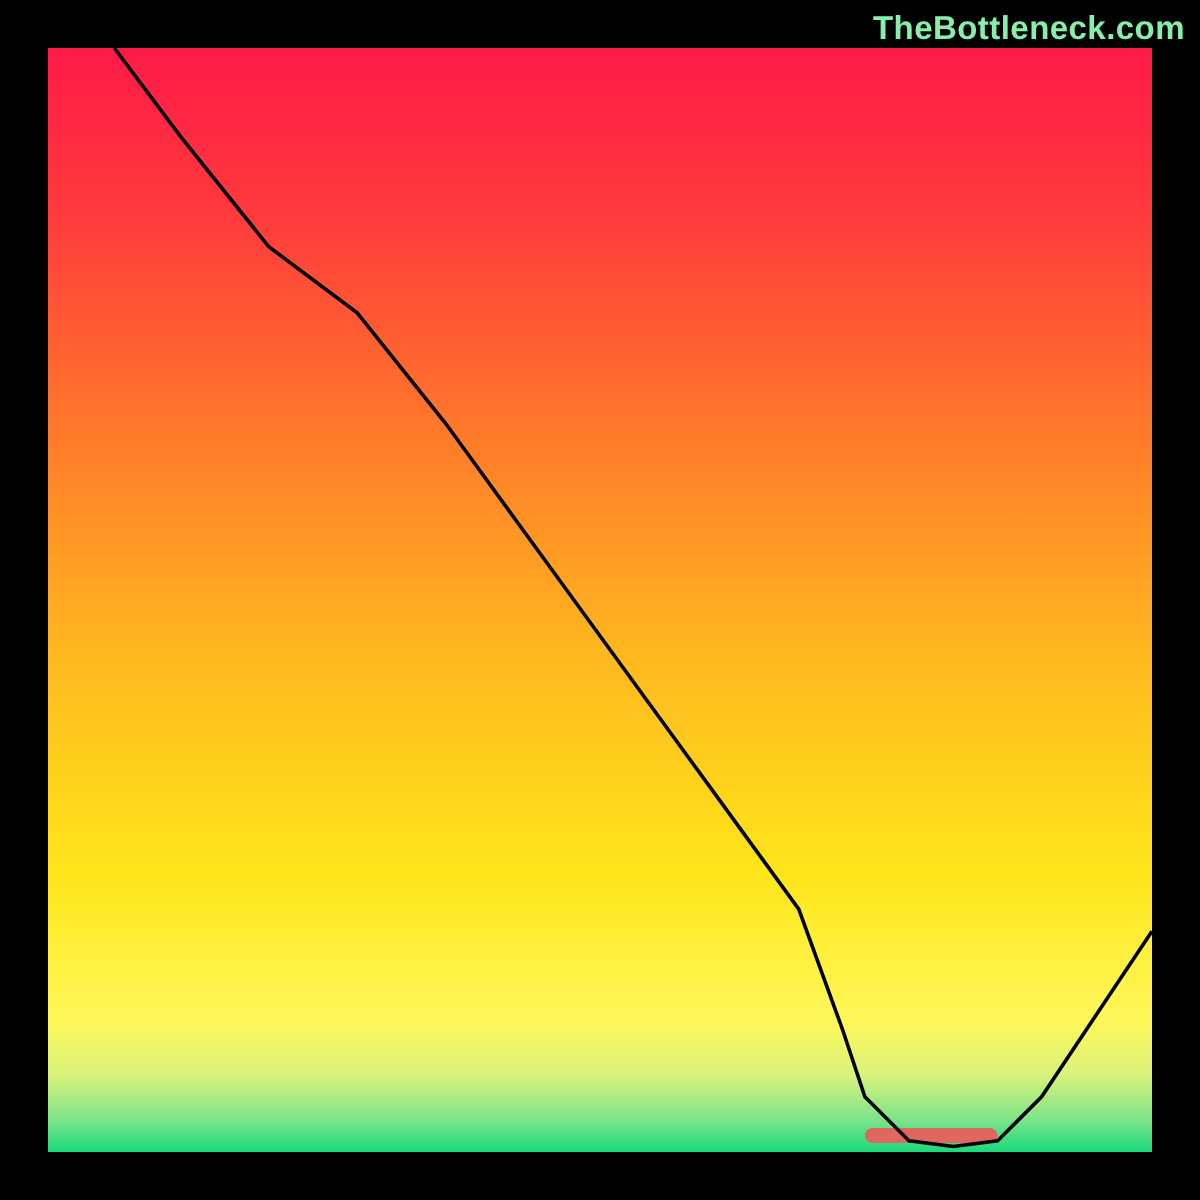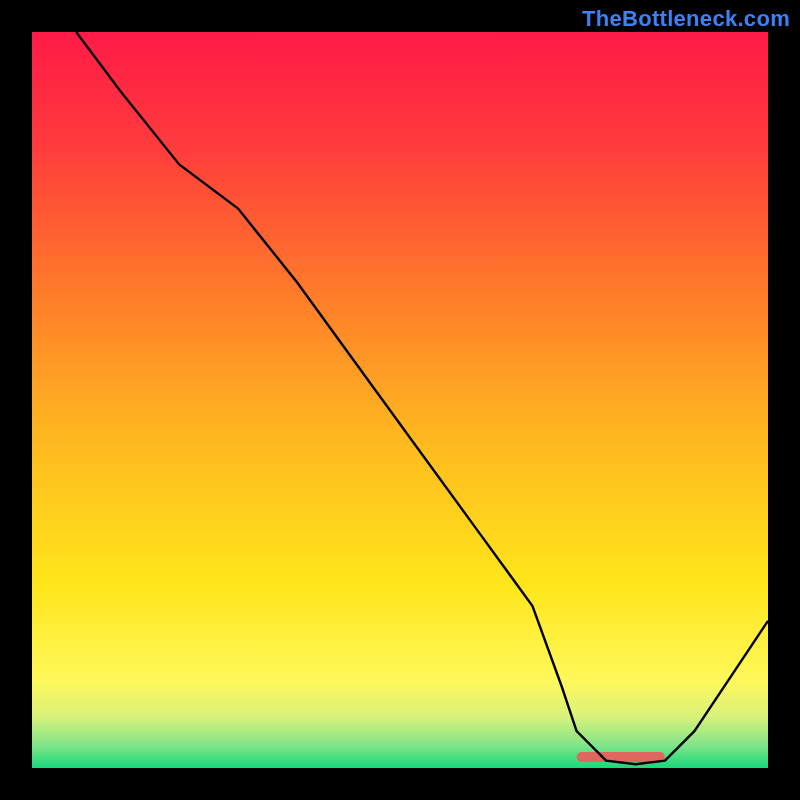--- a/index.html
+++ b/index.html
@@ -8,21 +8,21 @@
     width: 800px;
     height: 800px;
     background: #000;
     position: relative;
     font-family: Arial, sans-serif;
   }
   .watermark {
     position: absolute;
     top: 6px;
     right: 10px;
-    color: #3b82f6;
+    color: #86efac;
     font-size: 22px;
     font-weight: bold;
     letter-spacing: 0.3px;
     z-index: 5;
   }
   svg {
     position: absolute;
     top: 0;
     left: 0;
   }

